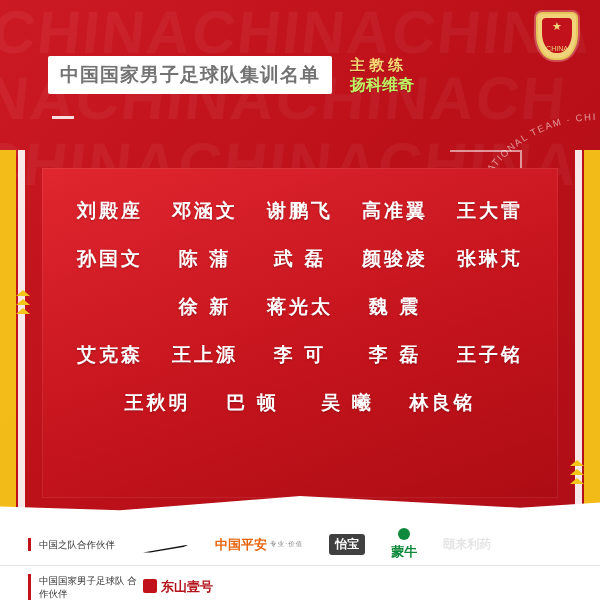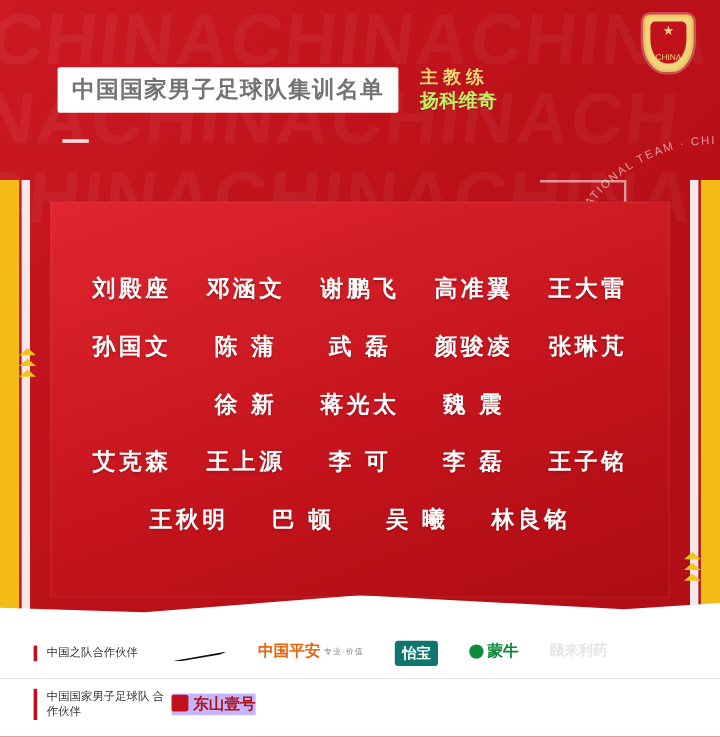--- a/index.html
+++ b/index.html
@@ -101,21 +101,21 @@
     border-right:2px solid rgba(255,255,255,.55);
   }
 
   
   .card{
     position:absolute;left:42px;top:168px;width:516px;height:330px;
     background:linear-gradient(160deg,#e0262f 0%,#c5141d 55%,#ad0c14 100%);
     box-shadow:0 0 0 1px rgba(255,255,255,.08) inset;
   }
   .names{
-    position:absolute;left:0;top:60px;right:0;
+    position:absolute;left:0;top:30px;right:0;
     display:flex;flex-direction:column;gap:22px;
   }
   .name-row{
     display:flex;justify-content:center;gap:0;
   }
   .name{
     color:#ffffff;font-size:19px;font-weight:bold;letter-spacing:3px;
     width:95px;text-align:center;white-space:nowrap;
     text-shadow:0 1px 2px rgba(0,0,0,.25);
   }
@@ -133,35 +133,35 @@
     position:absolute;left:0;bottom:0;width:600px;height:96px;
   }
   .srow{
     display:flex;align-items:center;height:42px;padding:0 0 0 28px;box-sizing:border-box;
   }
   .srow.r1{border-bottom:1px solid #e3e3e3;margin-top:6px;}
   .slabel{
     color:#333333;font-size:9.5px;line-height:13px;width:104px;flex:none;
     border-left:3px solid #c1121c;padding-left:8px;
   }
-  .slogos{display:flex;align-items:flex-start;gap:26px;}
+  .slogos{display:flex;align-items:center;gap:26px;}
   .logo{font-size:12px;font-weight:bold;white-space:nowrap;display:flex;align-items:center;gap:3px;}
   .logo .sub{font-size:7px;font-weight:normal;color:#777;}
   .nike{position:relative;width:46px;height:18px;}
   .nike:before{
     content:"";position:absolute;left:0;top:9px;width:46px;height:8px;background:#111;
     clip-path:polygon(0 100%,100% 0,88% 30%,16% 100%);
   }
   .pingan{color:#e8650d;font-size:13px;font-weight:bold;}
   .pingan .sub{display:block;font-size:6.5px;color:#888;font-weight:normal;letter-spacing:1px;}
-  .yibao{background:#0f766e;color:#fff;font-size:12px;font-weight:bold;padding:2px 6px;border-radius:3px;}
-  .mengniu{color:#0f8a3c;font-size:13px;font-weight:bold;display:flex;align-items:center;gap:3px;}
+  .yibao{background:#404040;color:#fff;font-size:12px;font-weight:bold;padding:2px 6px;border-radius:3px;}
+  .mengniu{color:#0f8a3c;font-size:13px;font-weight:bold;display:flex;align-items:center;gap:3px;flex-direction:column;}
   .mengniu .dot{width:12px;height:12px;border-radius:50%;background:#0f8a3c;}
   .kangyuan{color:#e5e5e5;font-size:12px;font-weight:bold;}
-  .dongshan{color:#b4121a;font-size:13px;font-weight:bold;background:#c4b5fd;}
+  .dongshan{color:#b4121a;font-size:13px;font-weight:bold;background:#ffffff;}
   .dongshan .mark{display:inline-block;width:14px;height:14px;background:#c1121c;border-radius:2px;margin-right:4px;vertical-align:-2px;}
 </style>
 </head>
 <body>
 
 <div class="poster">
 
   <div class="watermark">
     <span class="wm-line">CHINACHINACHINA</span>
     <span class="wm-line">NACHINACHINACH</span>

